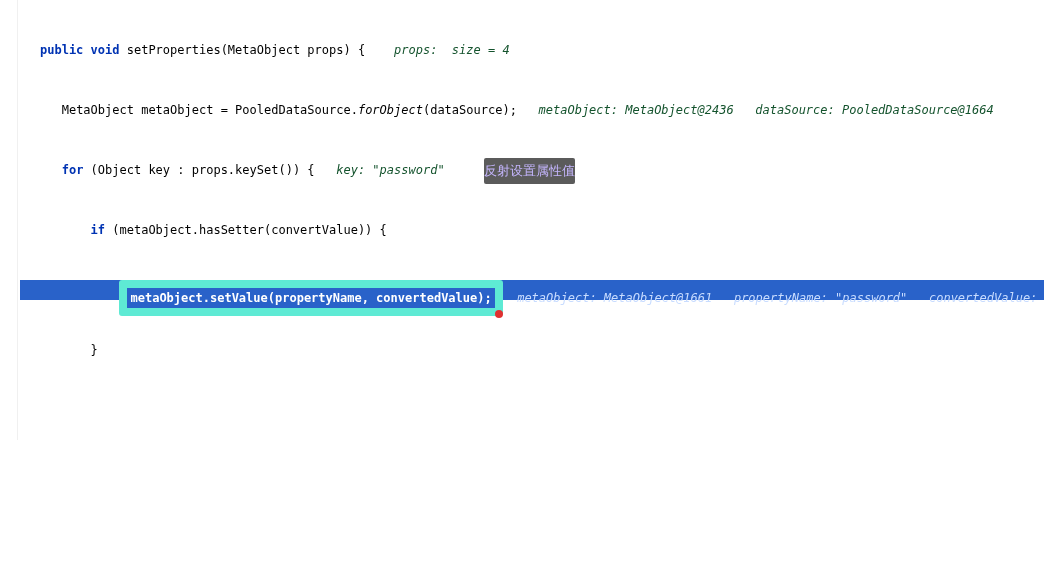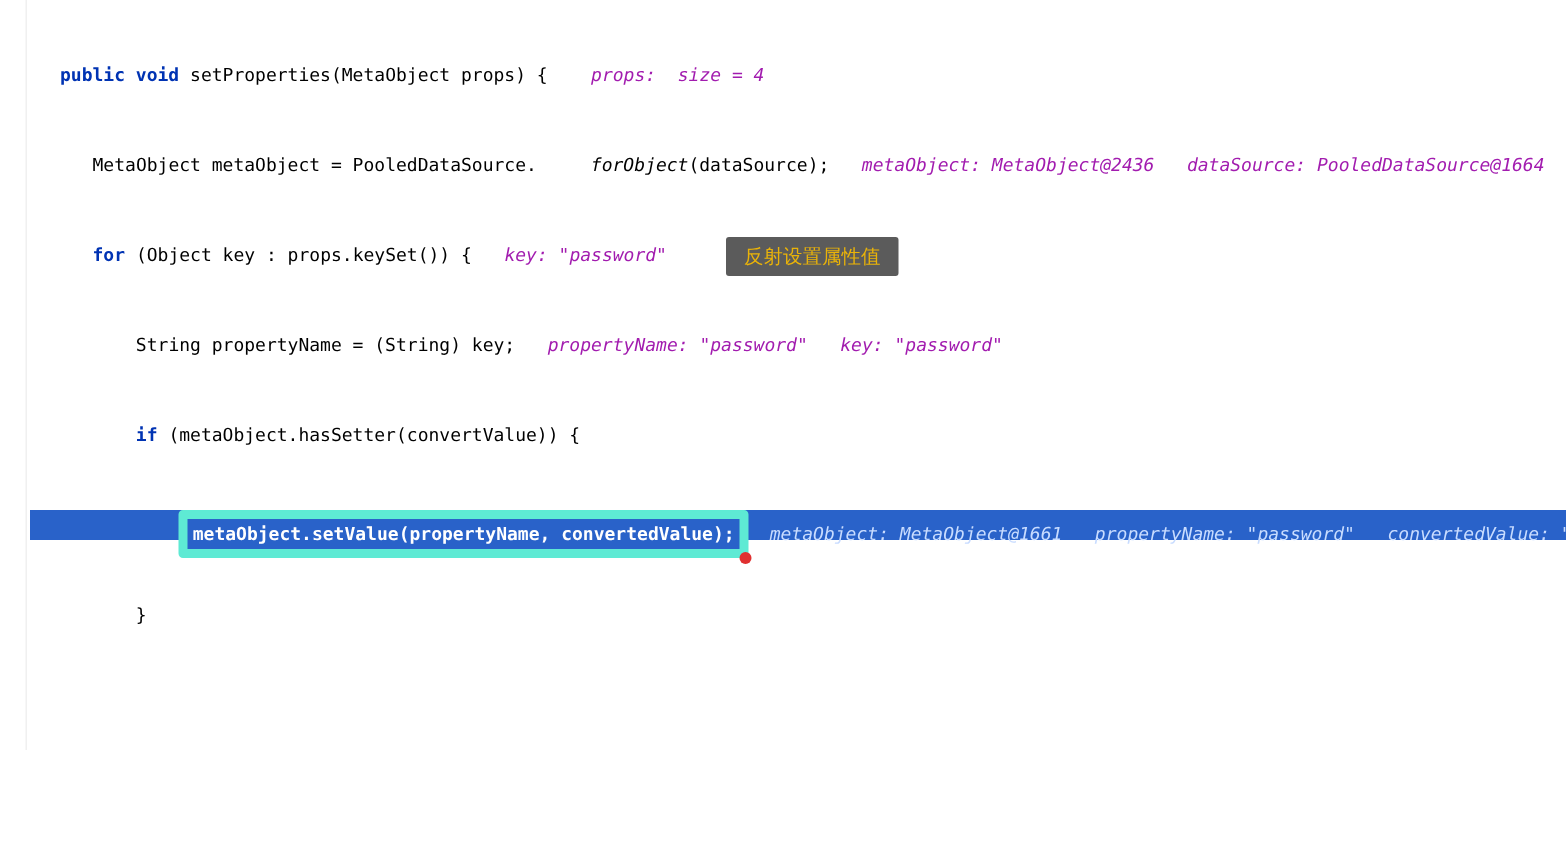--- a/index.html
+++ b/index.html
@@ -2,39 +2,38 @@
 <html><head>
 <meta charset="utf-8">
 <style>
   * { margin:0; padding:0; box-sizing:border-box; }
   body { font-family: Menlo, Consolas, monospace; font-size:12px; background:#fff; color:#000; }
   .editor { position:relative; }
   .gutter { position:absolute; left:0; top:0; bottom:0; width:18px; background:#fff; border-right:1px solid #f0f0f0; }
   .code { padding-left:20px; line-height:20px; white-space:pre; overflow:hidden; }
   .code-line { height:20px; position:relative; padding-left:20px; }
   .kw { color:#0033b3; font-weight:bold; }
-  .static-method { font-style:italic;margin-left:36px; }
+  .static-method { font-style:italic; }
   .bold { font-weight:normal; }
-  .hint { color:#a21caf; font-style:italic; }
+  .hint { color:#14532d; font-style:italic; }
   .hl-line { background:#2962c9; color:#fff; }
   .hl-line .hint { color:#c8dcff; }
-  .hl-box { display:inline-block; border:6px solid #5eead4; border-radius:3px; padding:0 3px; background:#2962c9; color:#fff; font-weight:bold; position:relative; }
+  .hl-box { display:inline-block; border:8px solid #5eead4; border-radius:3px; padding:0 3px; background:#2962c9; color:#fff; font-weight:bold; position:relative; }
   .red-dot { position:absolute; right:-8px; bottom:-10px; width:8px; height:8px; background:#e03030; border-radius:50%; }
-  .tooltip { position:absolute; background:#5b5b5b; color:#eab308; padding:4px 12px; font-family:"Helvetica Neue",Arial,sans-serif; font-size:13px; border-radius:2px; z-index:10; }
+  .tooltip { position:absolute; background:#5b5b5b; color:#c4b5fd; padding:4px 0; font-family:"Helvetica Neue",Arial,sans-serif; font-size:13px; border-radius:2px; z-index:10; }
 </style>
 </head>
 <body>
 
 <div class="editor">
   <div class="gutter"></div>
   <div class="code">
     <div class="code-line"><span class="kw">public void</span><span> setProperties(MetaObject props) {    </span><span class="hint">props:  size = 4</span></div>
     <div class="code-line">   <span>MetaObject metaObject = PooledDataSource.</span><span class="static-method">forObject</span><span>(</span><span class="bold">dataSource</span><span>);   </span><span class="hint">metaObject: MetaObject@2436   dataSource: PooledDataSource@1664</span></div>
     <div class="code-line">   <span class="kw">for</span><span> (Object key : props.keySet()) {   </span><span class="hint">key: "password"</span></div>
-    <div class="code-line">       <span>String propertyName = (String) key;   </span><span class="hint">propertyName: "password"   key: "password"</span></div>
     <div class="code-line">       <span class="kw">if</span><span> (metaObject.hasSetter(convertValue)) {</span></div>
     <div class="code-line hl-line">           <span class="hl-box"><span>metaObject.setValue(propertyName, convertedValue);</span><span class="red-dot"></span></span>  <span class="hint">metaObject: MetaObject@1661   propertyName: "password"   convertedValue: "123456"</span></div>
     <div class="code-line">       <span>}</span></div>
     
     
   </div>
   <div class="tooltip" style="left:484px; top:158px;">反射设置属性值</div>
 </div>
 
 </body></html>

